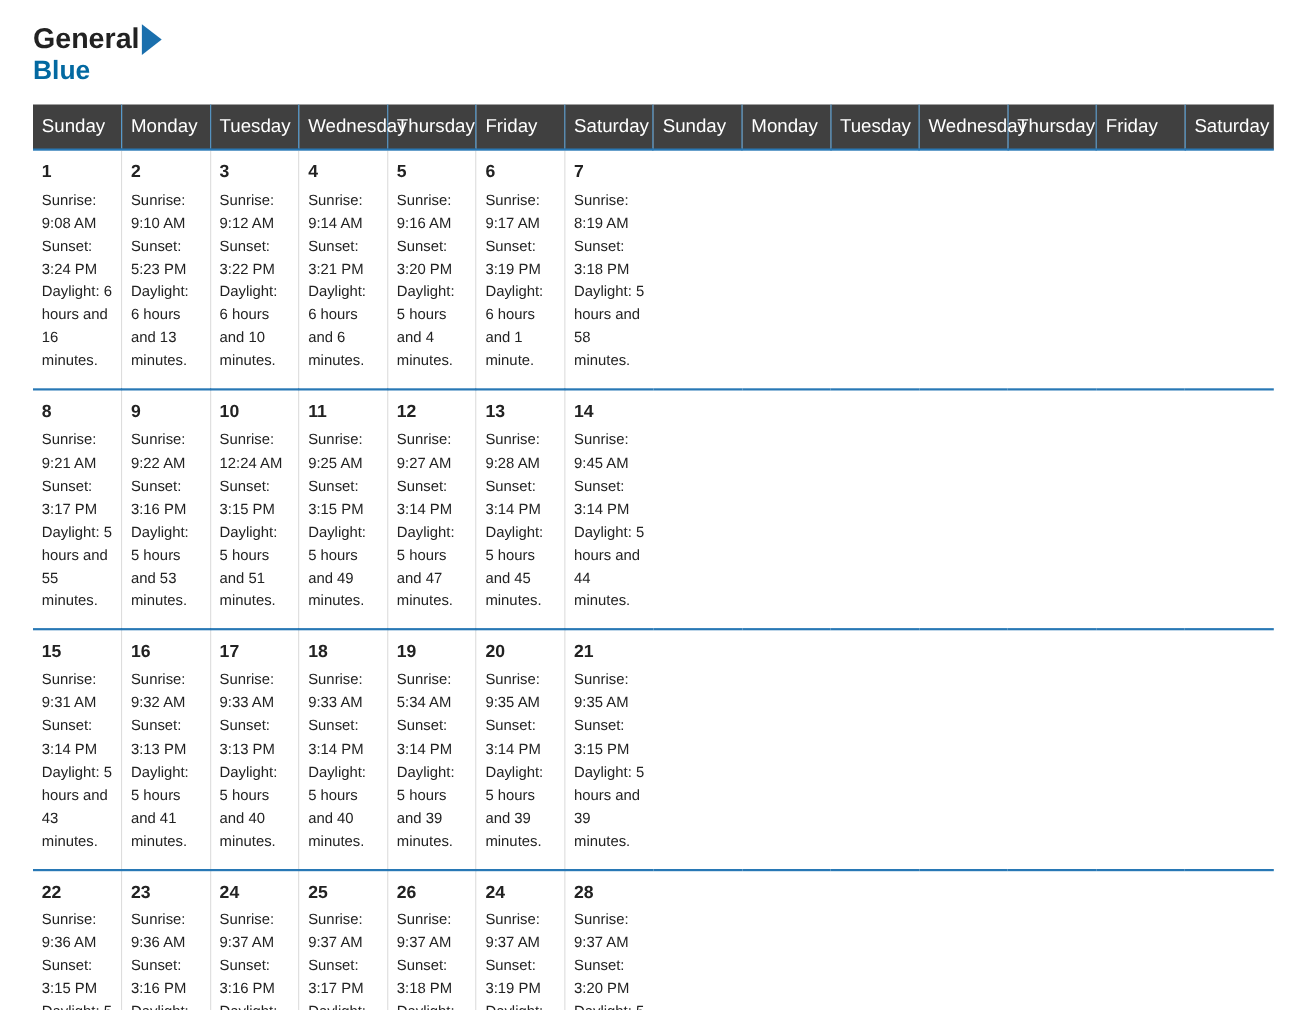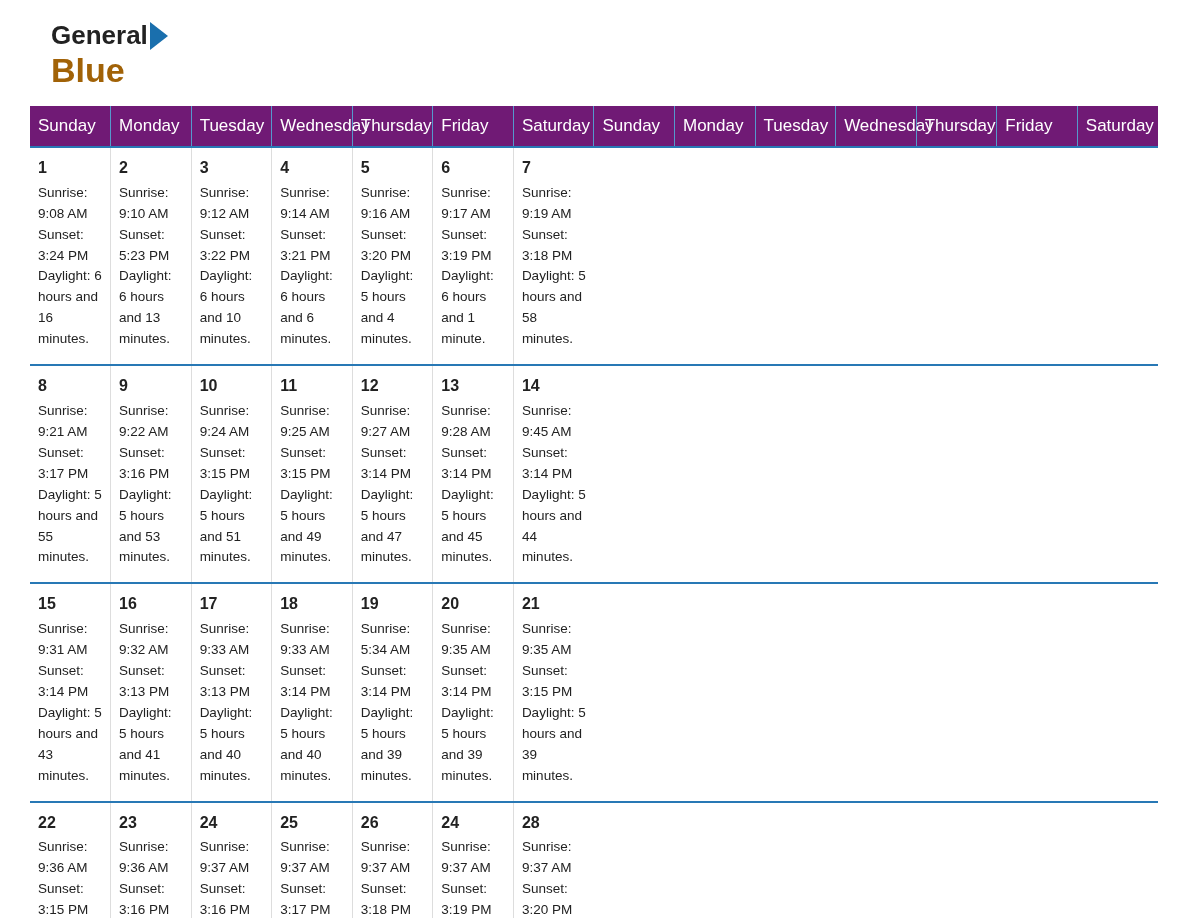--- a/index.html
+++ b/index.html
@@ -9,21 +9,20 @@
       color: #222;
       width: 1188px;
       min-height: 918px;
       padding: 20px 30px;
     }
     .header {
       display: flex;
       justify-content: space-between;
       align-items: flex-start;
       margin-bottom: 16px;
-      margin-left: 21px;
     }
     .logo {
       display: flex;
       flex-direction: column;
       align-items: flex-start;
     }
     .logo-text {
       display: flex;
       align-items: center;
       font-size: 26px;
@@ -35,22 +34,22 @@
       display: inline-block;
       width: 0;
       height: 0;
       border-top: 14px solid transparent;
       border-bottom: 14px solid transparent;
       border-left: 18px solid #1a6fad;
       margin: 0 2px;
       vertical-align: middle;
     }
     .logo-blue {
-      color: #a16207;
-      font-size: 34px;
+      color: #0369a1;
+      font-size: 24px;
       font-weight: bold;
     }
     .title-section {
       text-align: right;
     }
     .page-title {
       font-size: 48px;
       font-weight: normal;
       color: #222;
     }
@@ -58,21 +57,21 @@
       font-size: 20px;
       color: #444;
       margin-top: 4px;
     }
     table {
       width: 100%;
       border-collapse: collapse;
       table-layout: fixed;
     }
     thead tr {
-      background-color: #701a75;
+      background-color: #404040;
       color: #fff;
     }
     thead th {
       padding: 10px 8px;
       font-size: 17px;
       font-weight: normal;
       text-align: left;
       border-right: 1px solid #5599cc;
     }
     thead th:last-child { border-right: none; }
@@ -134,26 +133,26 @@
       </tr>
   </thead>
   <tbody id="calendar-body">
   <tr>
         <td><span class="day-num">1</span><span>Sunrise: 9:08 AM</span><br><span>Sunset: 3:24 PM</span><br><span>Daylight: 6 hours and 16 minutes.</span></td>
         <td><span class="day-num">2</span><span>Sunrise: 9:10 AM</span><br><span>Sunset: 5:23 PM</span><br><span>Daylight: 6 hours and 13 minutes.</span></td>
         <td><span class="day-num">3</span><span>Sunrise: 9:12 AM</span><br><span>Sunset: 3:22 PM</span><br><span>Daylight: 6 hours and 10 minutes.</span></td>
         <td><span class="day-num">4</span><span>Sunrise: 9:14 AM</span><br><span>Sunset: 3:21 PM</span><br><span>Daylight: 6 hours and 6 minutes.</span></td>
         <td><span class="day-num">5</span><span>Sunrise: 9:16 AM</span><br><span>Sunset: 3:20 PM</span><br><span>Daylight: 5 hours and 4 minutes.</span></td>
         <td><span class="day-num">6</span><span>Sunrise: 9:17 AM</span><br><span>Sunset: 3:19 PM</span><br><span>Daylight: 6 hours and 1 minute.</span></td>
-        <td><span class="day-num">7</span><span>Sunrise: 9:19 AM</span><br><span>Sunset: 3:18 PM</span><br><span>Daylight: 5 hours and 58 minutes.</span></td>
+        <td><span class="day-num">7</span><span>Sunrise: 8:19 AM</span><br><span>Sunset: 3:18 PM</span><br><span>Daylight: 5 hours and 58 minutes.</span></td>
       </tr>
       <tr>
         <td><span class="day-num">8</span><span>Sunrise: 9:21 AM</span><br><span>Sunset: 3:17 PM</span><br><span>Daylight: 5 hours and 55 minutes.</span></td>
         <td><span class="day-num">9</span><span>Sunrise: 9:22 AM</span><br><span>Sunset: 3:16 PM</span><br><span>Daylight: 5 hours and 53 minutes.</span></td>
-        <td><span class="day-num">10</span><span>Sunrise: 9:24 AM</span><br><span>Sunset: 3:15 PM</span><br><span>Daylight: 5 hours and 51 minutes.</span></td>
+        <td><span class="day-num">10</span><span>Sunrise: 12:24 AM</span><br><span>Sunset: 3:15 PM</span><br><span>Daylight: 5 hours and 51 minutes.</span></td>
         <td><span class="day-num">11</span><span>Sunrise: 9:25 AM</span><br><span>Sunset: 3:15 PM</span><br><span>Daylight: 5 hours and 49 minutes.</span></td>
         <td><span class="day-num">12</span><span>Sunrise: 9:27 AM</span><br><span>Sunset: 3:14 PM</span><br><span>Daylight: 5 hours and 47 minutes.</span></td>
         <td><span class="day-num">13</span><span>Sunrise: 9:28 AM</span><br><span>Sunset: 3:14 PM</span><br><span>Daylight: 5 hours and 45 minutes.</span></td>
         <td><span class="day-num">14</span><span>Sunrise: 9:45 AM</span><br><span>Sunset: 3:14 PM</span><br><span>Daylight: 5 hours and 44 minutes.</span></td>
       </tr>
       <tr>
         <td><span class="day-num">15</span><span>Sunrise: 9:31 AM</span><br><span>Sunset: 3:14 PM</span><br><span>Daylight: 5 hours and 43 minutes.</span></td>
         <td><span class="day-num">16</span><span>Sunrise: 9:32 AM</span><br><span>Sunset: 3:13 PM</span><br><span>Daylight: 5 hours and 41 minutes.</span></td>
         <td><span class="day-num">17</span><span>Sunrise: 9:33 AM</span><br><span>Sunset: 3:13 PM</span><br><span>Daylight: 5 hours and 40 minutes.</span></td>
         <td><span class="day-num">18</span><span>Sunrise: 9:33 AM</span><br><span>Sunset: 3:14 PM</span><br><span>Daylight: 5 hours and 40 minutes.</span></td>

